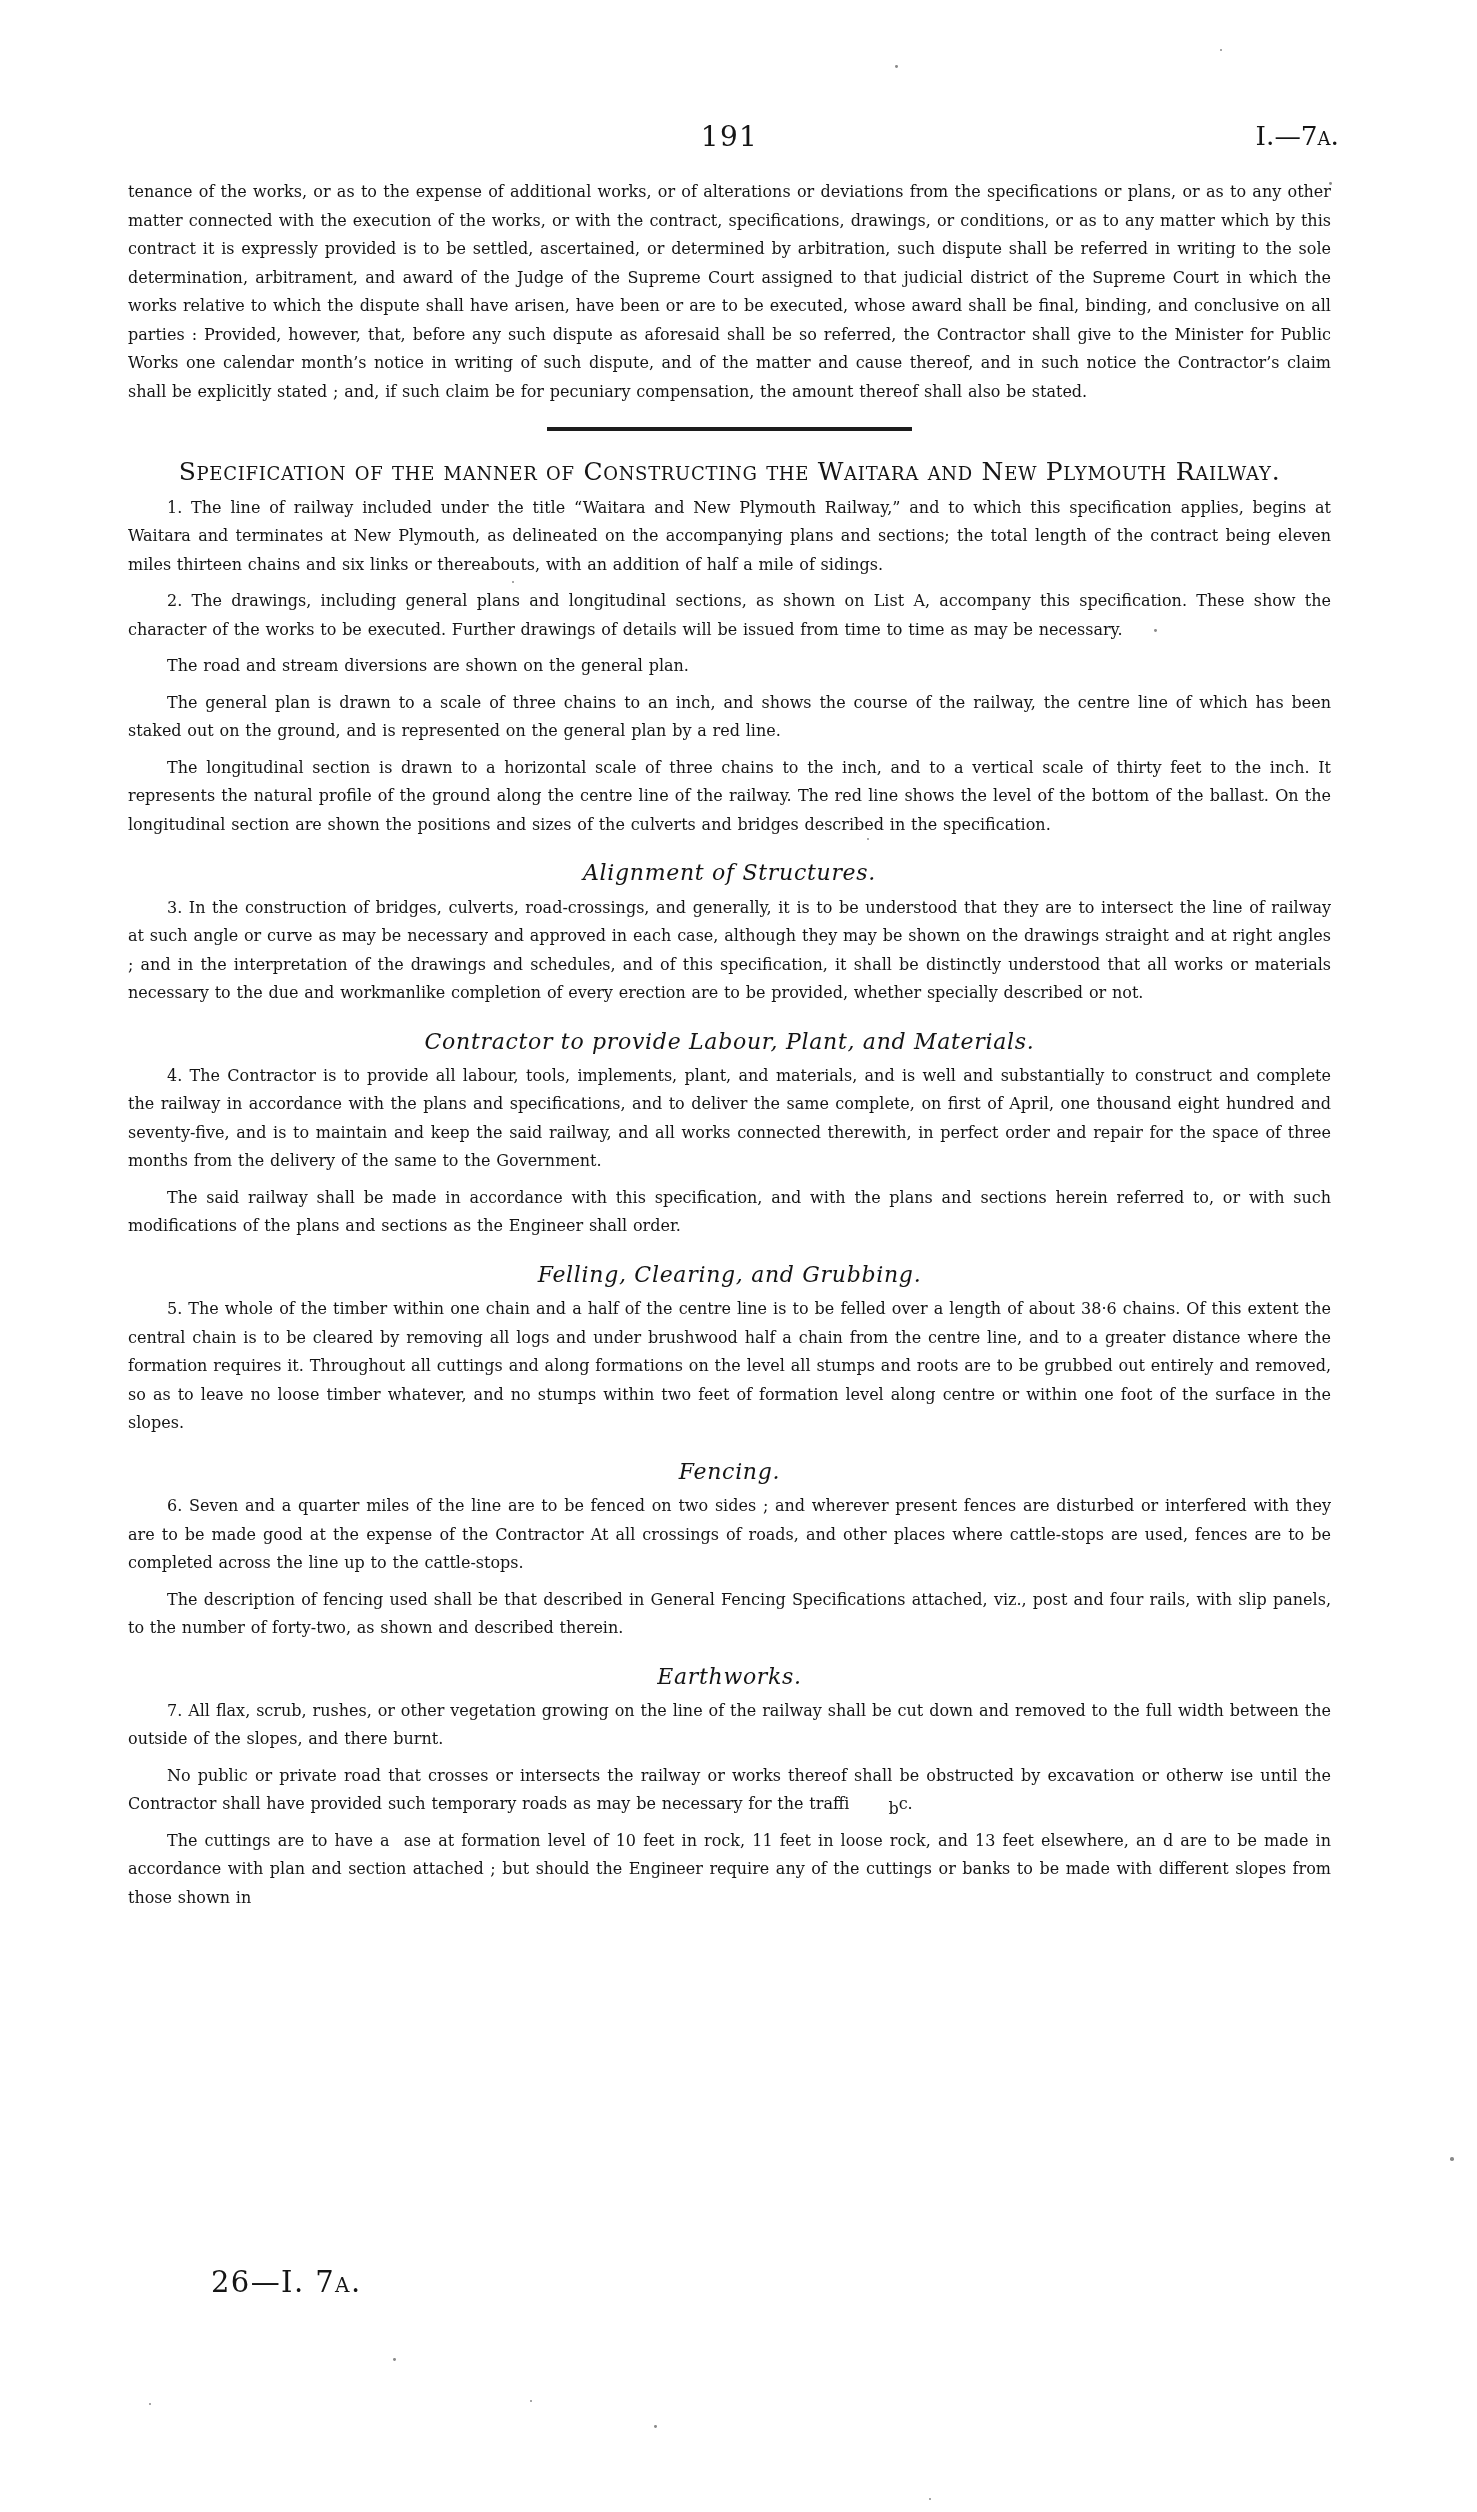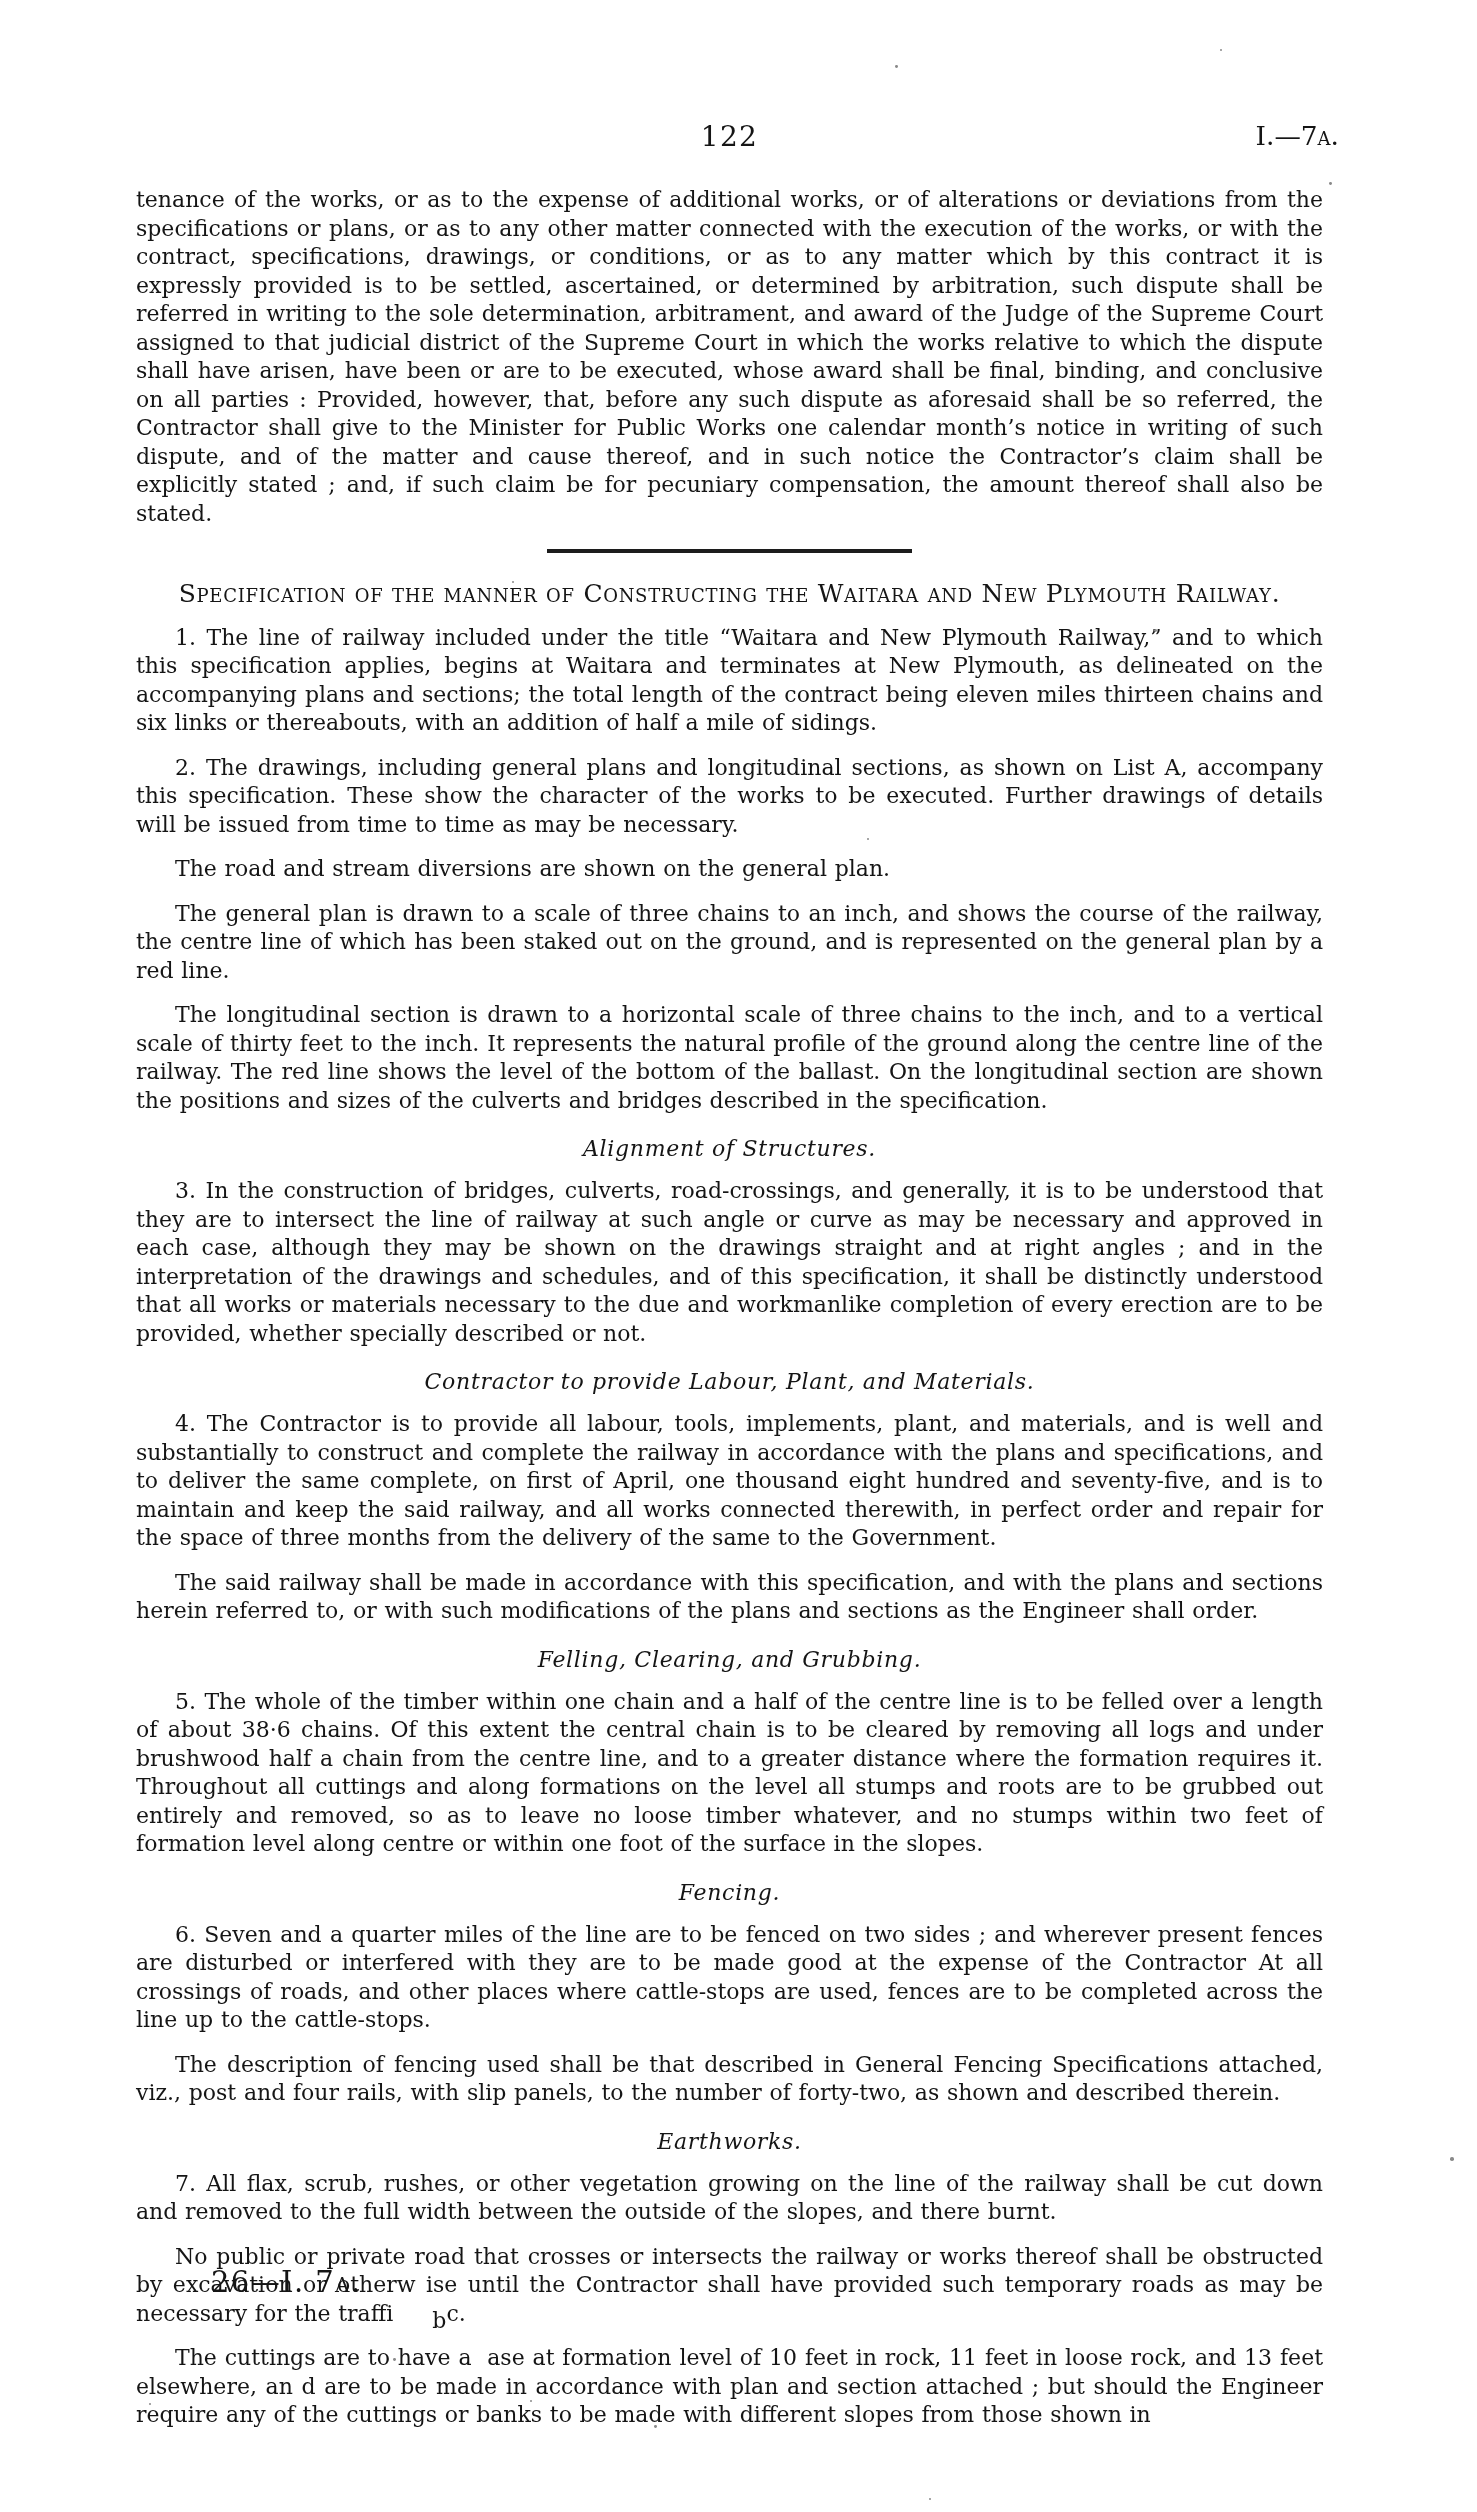--- a/index.html
+++ b/index.html
@@ -34,22 +34,22 @@
   }
   .smallcaps { font-variant: small-caps; }
   .column {
     position: absolute;
     left: 120px;
     top: 0;
     width: 1219px;
     padding-top: 170px;
   }
   .para {
-    margin: 16px;
-    font-size: 22px;
+    margin: 8px;
+    font-size: 16px;
     line-height: 28.5px;
     text-align: justify;
     text-indent: 39px;
     word-spacing: 0.7px;
   }
   .para.flush { text-indent: 0; }
   .divider {
     width: 365px;
     height: 3.5px;
     background: #1c1c1c;
@@ -85,21 +85,21 @@
     background: #8a8a8a;
     border-radius: 50%;
   }
 </style>
 </head>
 <body>
 
 <div class="page">
 
   <div class="running-head">
-    <div class="page-number">122</div>
+    <div class="page-number">191</div>
     <div class="doc-ref smallcaps">I.—7a.</div>
   </div>
 
   <div class="column">
 
     <p class="para flush">tenance of the works, or as to the expense of additional works, or of alterations or deviations from the specifications or plans, or as to any other matter connected with the execution of the works, or with the contract, specifications, drawings, or conditions, or as to any matter which by this contract it is expressly provided is to be settled, ascertained, or determined by arbitration, such dispute shall be referred in writing to the sole determination, arbitrament, and award of the Judge of the Supreme Court assigned to that judicial district of the Supreme Court in which the works relative to which the dispute shall have arisen, have been or are to be executed, whose award shall be final, binding, and conclusive on all parties :  Provided, however, that, before any such dispute as aforesaid shall be so referred, the Contractor shall give to the Minister for Public Works one calendar month’s notice in writing of such dispute, and of the matter and cause thereof, and in such notice the Contractor’s claim shall be explicitly stated ; and, if such claim be for pecuniary compensation, the amount thereof shall also be stated.</p>
 
     <div class="divider"></div>
 
     <h1 class="doc-title">Specification of the manner of Constructing the Waitara and New Plymouth Railway.</h1>

